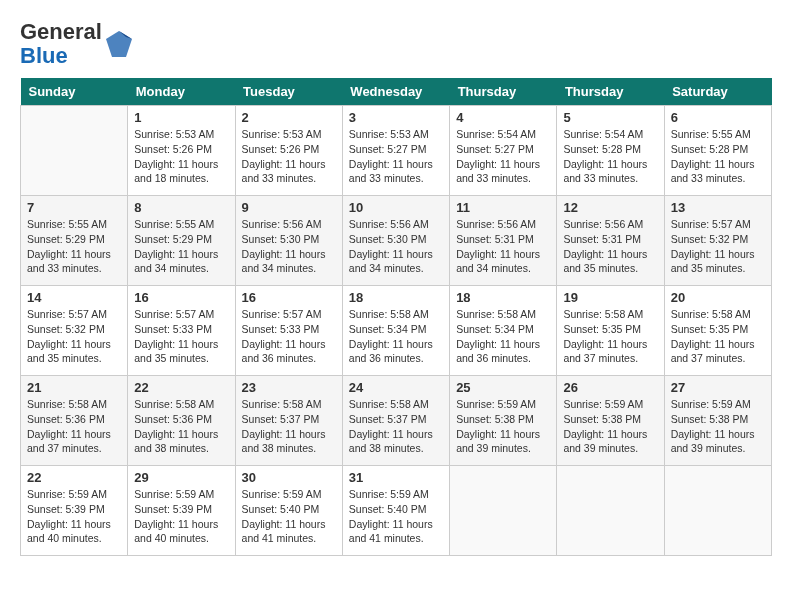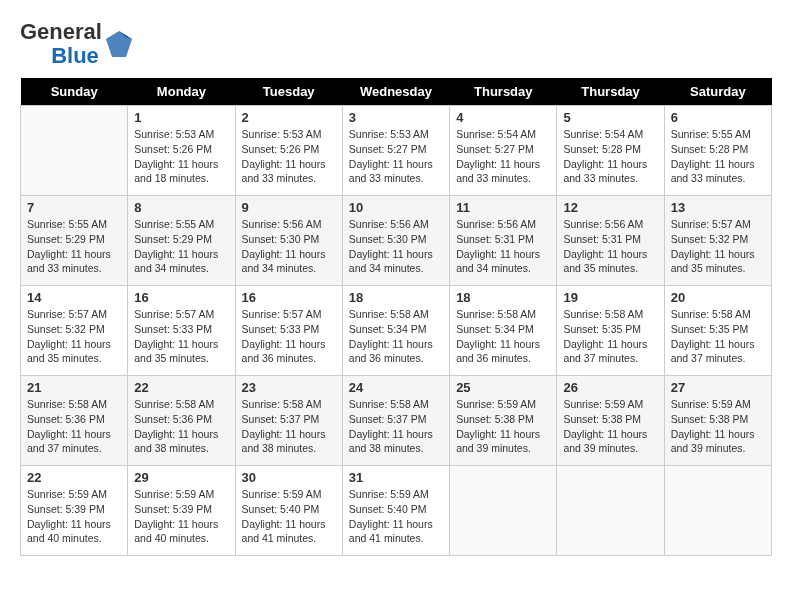--- a/index.html
+++ b/index.html
@@ -12,29 +12,28 @@
     }
     .header {
       display: flex;
       justify-content: space-between;
       align-items: flex-start;
       margin-bottom: 10px;
     }
     .logo {
       display: flex;
       align-items: center;
-      text-align: center;
     }
     .logo-text {
       font-size: 22px;
       font-weight: bold;
       line-height: 1.1;
     }
     .logo-general { color: #333; }
-    .logo-blue { color: #1a6ab5; margin-left: 28px; }
+    .logo-blue { color: #1a6ab5; }
     .logo-icon {
       width: 30px;
       height: 30px;
       margin-left: 2px;
     }
     .title-block {
       text-align: right;
     }
     .month-title {
       font-size: 36px;
@@ -44,23 +43,23 @@
     .location-title {
       font-size: 16px;
       color: #333;
     }
     table {
       width: 100%;
       border-collapse: collapse;
       table-layout: fixed;
     }
     th {
-      background-color: #000000;
+      background-color: #0f766e;
       color: #fff;
-      text-align: center;
+      text-align: left;
       padding: 6px 8px;
       font-size: 13px;
       font-weight: bold;
     }
     td {
       border: 1px solid #ccc;
       vertical-align: top;
       padding: 4px 6px;
       height: 90px;
       font-size: 11px;

